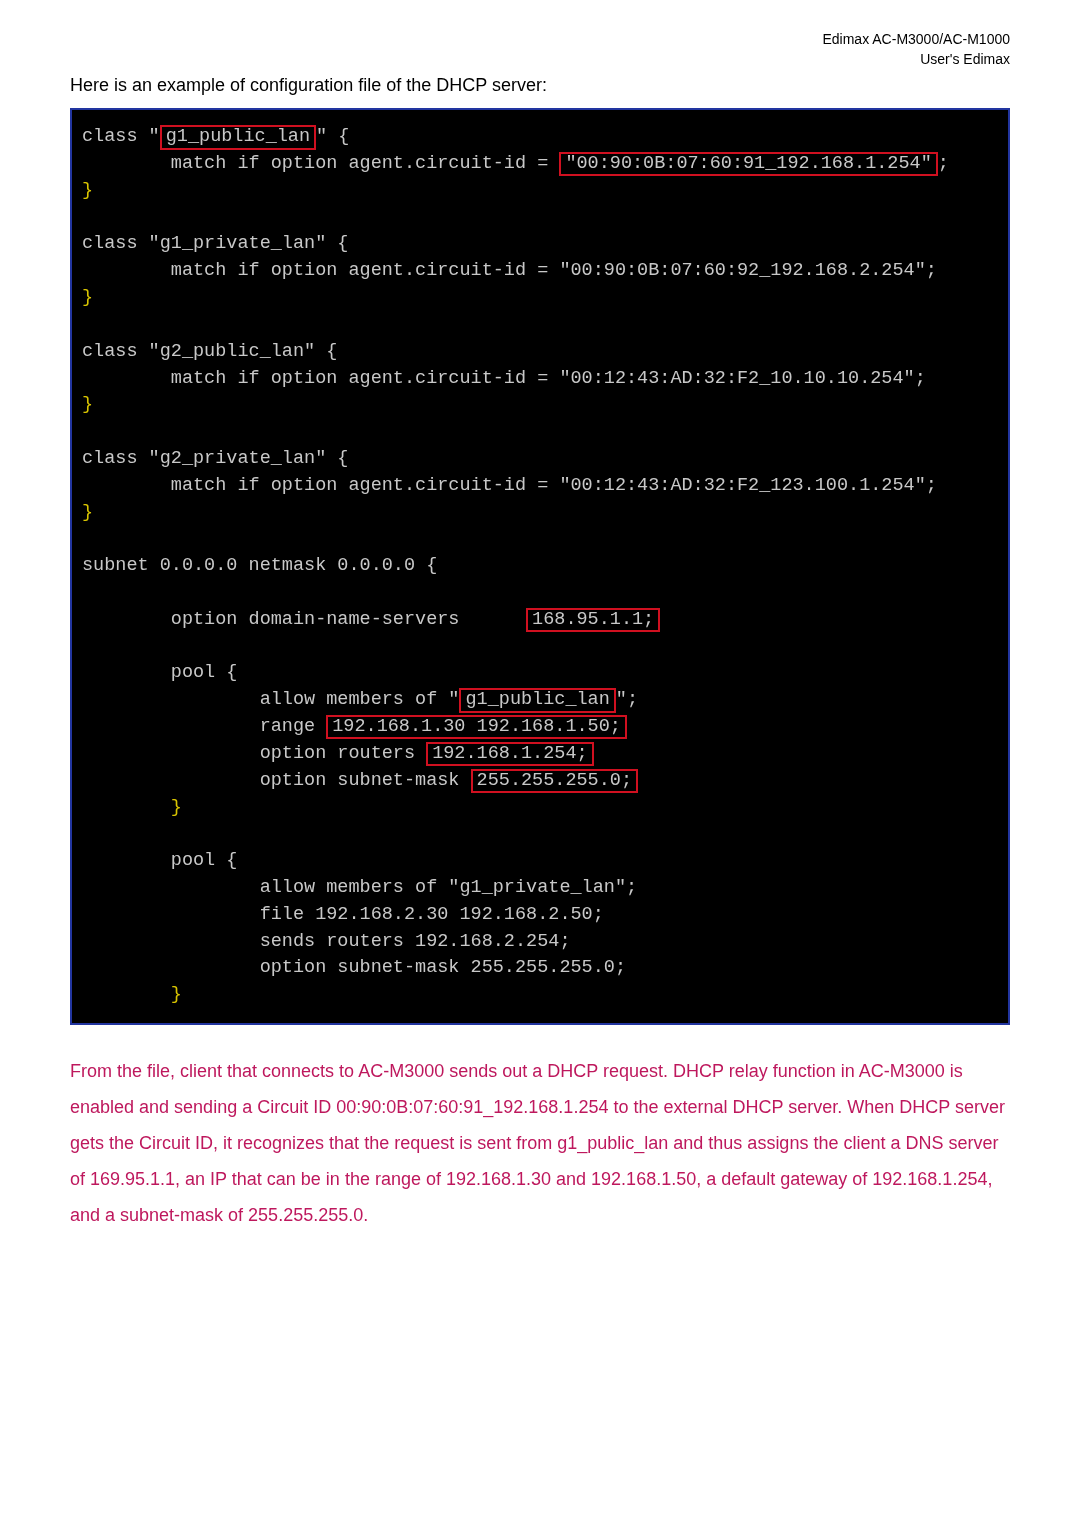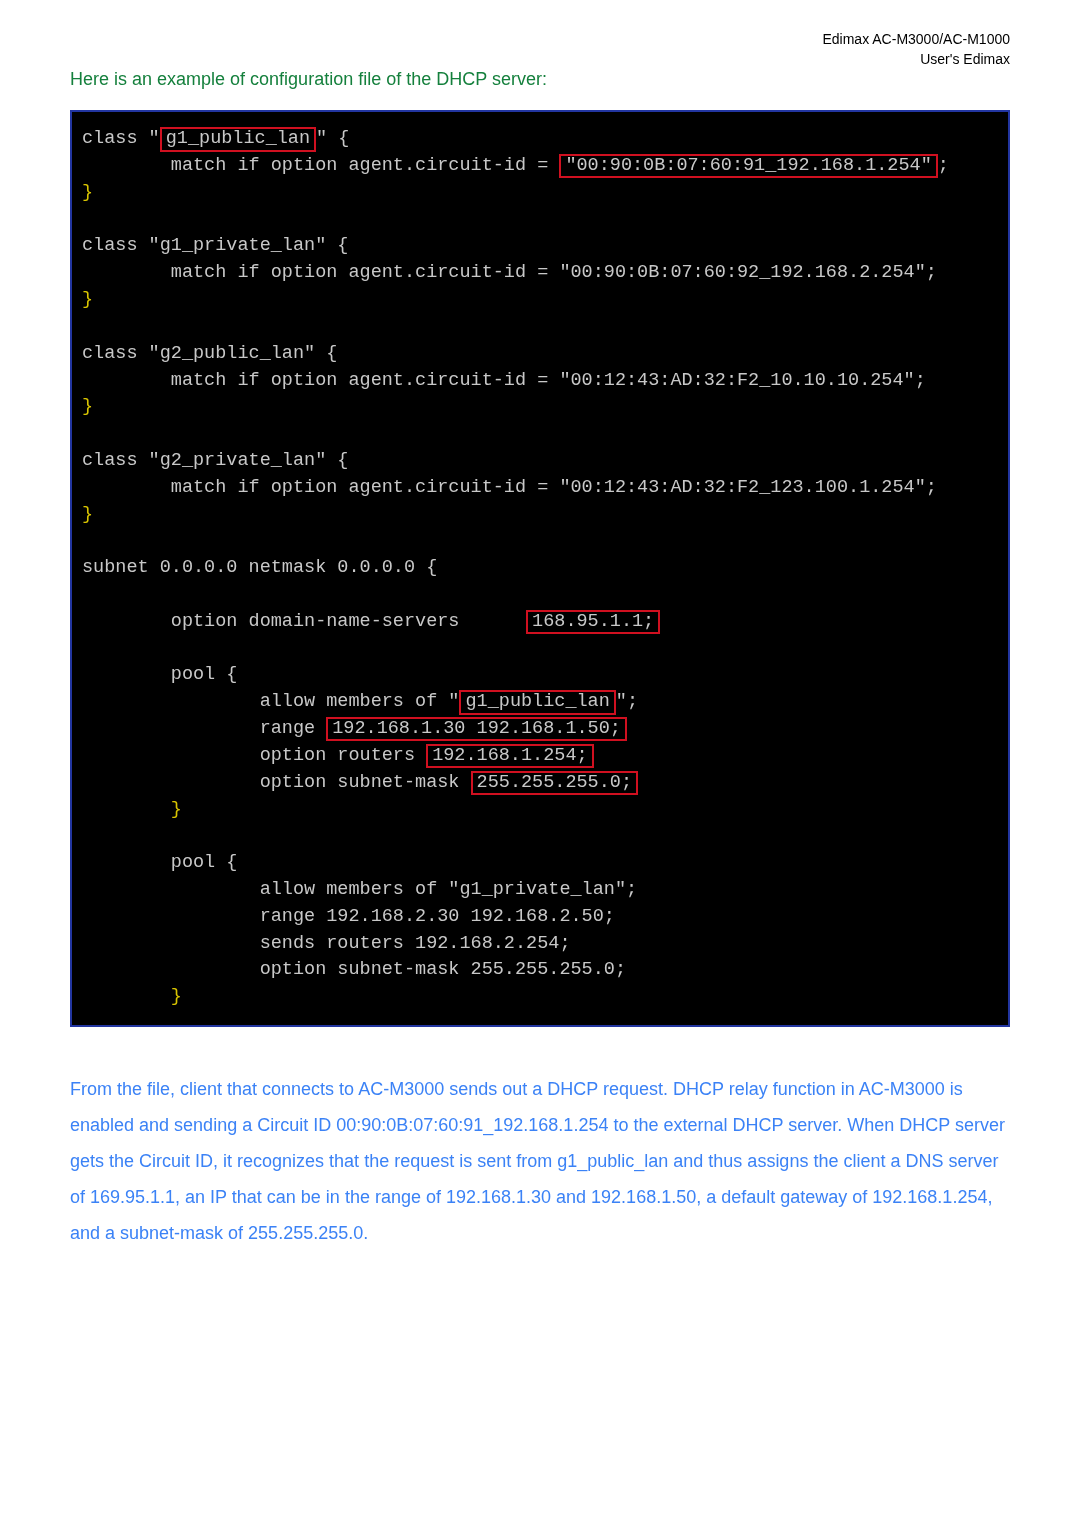--- a/index.html
+++ b/index.html
@@ -12,25 +12,26 @@
   .page {
     width: 1080px;
     padding: 30px 70px 40px 70px;
     box-sizing: border-box;
   }
   .header-right {
     text-align: right;
     font-size: 14px;
     color: #000;
     line-height: 1.4;
+    margin-bottom: 6px;
   }
   .intro-text {
     font-size: 18px;
-    color: #15803d;
-    margin-bottom: 20px;
+    color: #000000;
+    margin-bottom: 12px;
   }
   .code-block {
     background: #000;
     border: 2px solid #2235a0;
     padding: 14px 10px;
     font-family: "Courier New", monospace;
     font-size: 18.5px;
     color: #c8c8c8;
     line-height: 1.45;
     white-space: pre;
@@ -39,23 +40,23 @@
   .brace-yellow { color: #d8c400; }
   .highlight-box {
     border: 2px solid #d01020;
     border-radius: 0;
     padding: 0 4px;
     display: inline-block;
     line-height: 1.1;
   }
   .body-text {
     font-size: 18px;
-    color: #3b82f6;
+    color: #be185d;
     line-height: 2.0;
-    margin-top: 44px;
+    margin-top: 28px;
   }
 </style>
 </head>
 <body>
 
 <div class="page">
   <div class="header-right">
     <div>Edimax AC-M3000/AC-M1000</div>
     <div>User's Edimax</div>
   </div>
@@ -84,20 +85,20 @@
 
 <span>        pool {</span>
 <span><span>                allow members of "</span><span class="highlight-box">g1_public_lan</span><span>";</span></span>
 <span><span>                range </span><span class="highlight-box">192.168.1.30 192.168.1.50;</span></span>
 <span><span>                option routers </span><span class="highlight-box">192.168.1.254;</span></span>
 <span><span>                option subnet-mask </span><span class="highlight-box">255.255.255.0;</span></span>
 <span class="brace-yellow">        }</span>
 
 <span>        pool {</span>
 <span>                allow members of "g1_private_lan";</span>
-<span>                range 192.168.2.30 192.168.2.50;</span>
+<span>                file 192.168.2.30 192.168.2.50;</span>
 <span>                sends routers 192.168.2.254;</span>
 <span>                option subnet-mask 255.255.255.0;</span>
 <span class="brace-yellow">        }</span></div>
 
   <div class="body-text">From the file, client that connects to AC-M3000 sends out a DHCP request. DHCP relay function in AC-M3000 is enabled and sending a Circuit ID 00:90:0B:07:60:91_192.168.1.254 to the external DHCP server. When DHCP server gets the Circuit ID, it recognizes that the request is sent from g1_public_lan and thus assigns the client a DNS server of 169.95.1.1, an IP that can be in the range of 192.168.1.30 and 192.168.1.50, a default gateway of 192.168.1.254, and a subnet-mask of 255.255.255.0.</div>
 
 </div>
 
 </body></html>

